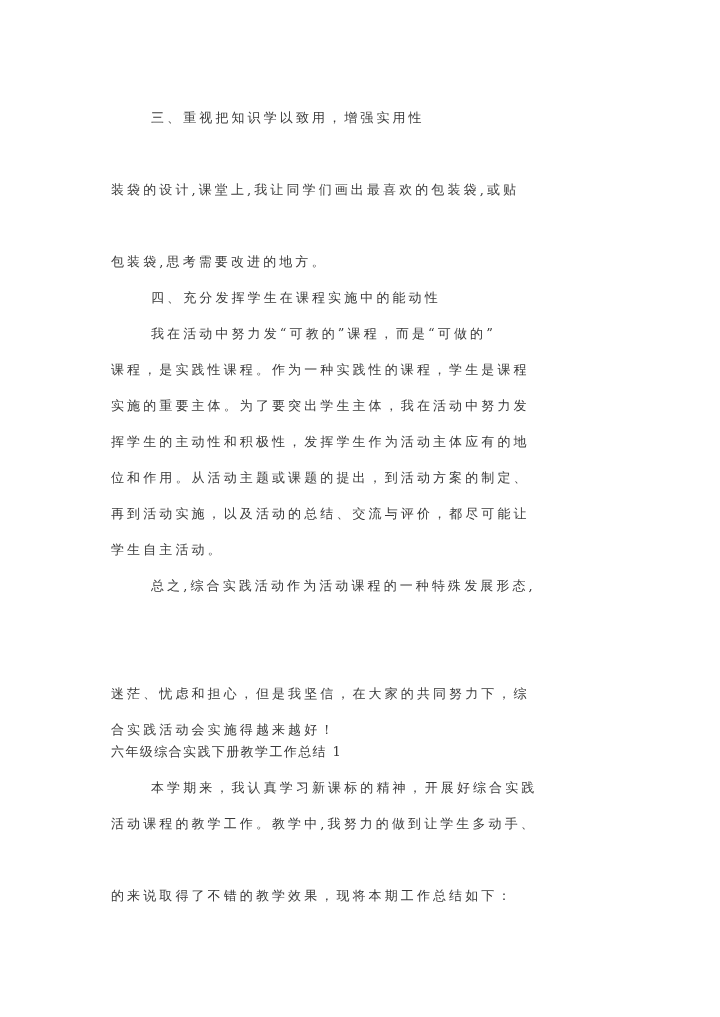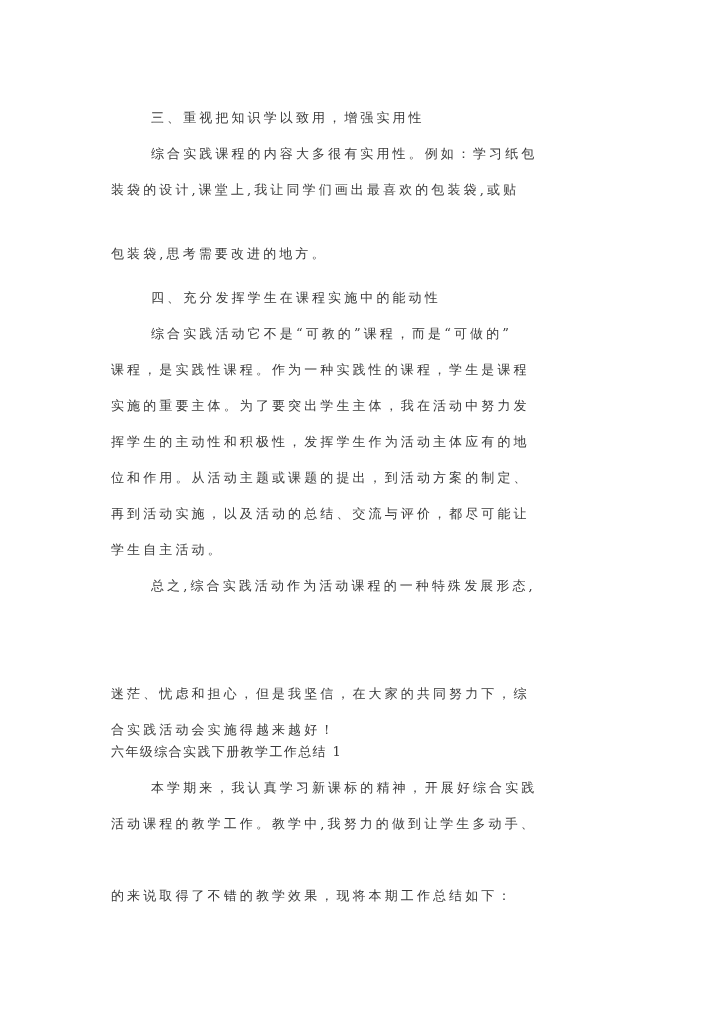--- a/index.html
+++ b/index.html
@@ -16,26 +16,25 @@
   }
   .line.indent { left: 151px; }
   .line.title { letter-spacing: 1.4px; }
 </style>
 </head>
 <body>
 
 <div class="page">
 
   <div class="line indent" style="top:106px">三、重视把知识学以致用，增强实用性</div>
-  <div class="line indent" style="top:142px">综合实践课程的内容大多很有实用性。例如：学习纸包</div>
   <div class="line" style="top:178px">装袋的设计,课堂上,我让同学们画出最喜欢的包装袋,或贴</div>
-  <div class="line" style="top:242px">包装袋,思考需要改进的地方。</div>
+  <div class="line" style="top:250px">包装袋,思考需要改进的地方。</div>
 
   <div class="line indent" style="top:286px">四、充分发挥学生在课程实施中的能动性</div>
-  <div class="line indent" style="top:322px">综合实践活动它不是“可教的”课程，而是“可做的”</div>
+  <div class="line indent" style="top:322px">我在活动中努力发“可教的”课程，而是“可做的”</div>
   <div class="line" style="top:358px">课程，是实践性课程。作为一种实践性的课程，学生是课程</div>
   <div class="line" style="top:394px">实施的重要主体。为了要突出学生主体，我在活动中努力发</div>
   <div class="line" style="top:430px">挥学生的主动性和积极性，发挥学生作为活动主体应有的地</div>
   <div class="line" style="top:466px">位和作用。从活动主题或课题的提出，到活动方案的制定、</div>
   <div class="line" style="top:538px">学生自主活动。</div>
   <div class="line" style="top:502px">再到活动实施，以及活动的总结、交流与评价，都尽可能让</div>
 
   <div class="line indent" style="top:574px">总之,综合实践活动作为活动课程的一种特殊发展形态,</div>
   <div class="line" style="top:682px">迷茫、忧虑和担心，但是我坚信，在大家的共同努力下，综</div>
   <div class="line" style="top:718px">合实践活动会实施得越来越好！</div>

